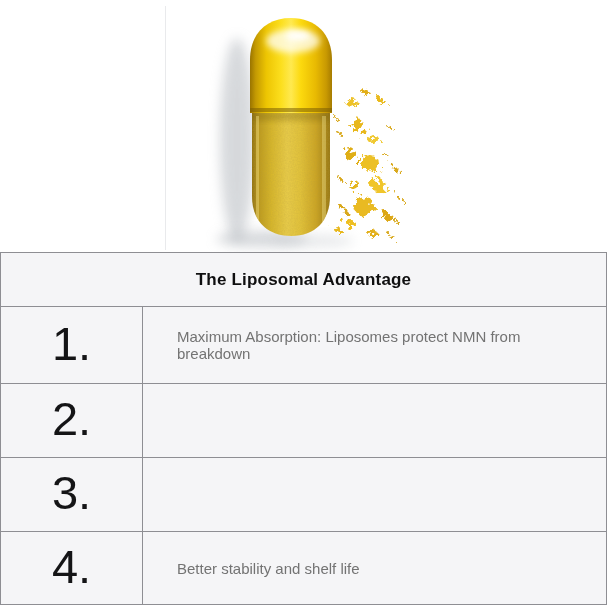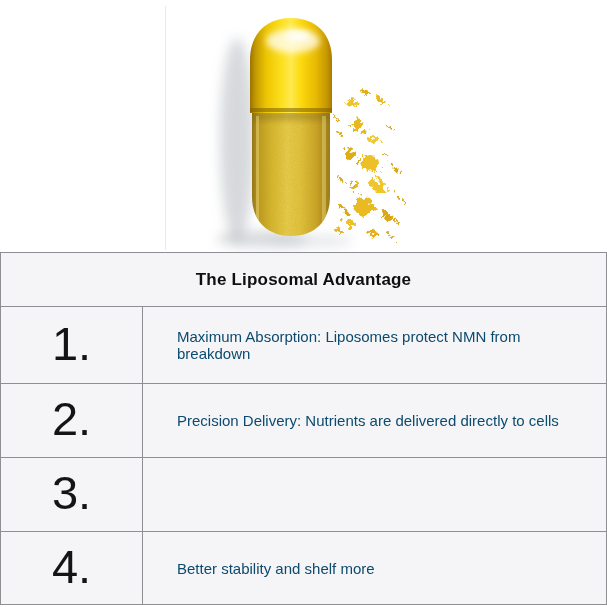--- a/index.html
+++ b/index.html
@@ -33,21 +33,21 @@
   .t-num{
     width:142px;flex:none;box-sizing:border-box;
     border-right:1px solid var(--table-border,#8e8e93);
     display:flex;align-items:center;justify-content:center;
     font-size:47px;font-weight:300;color:#141416;line-height:1;
     padding-bottom:4px;
   }
   .t-desc{
     flex:1;display:flex;align-items:center;
     padding-left:34px;padding-right:12px;
-    font-size:15px;color:#0c4a6e;
+    font-size:15px;color:#737373;
   }
 </style>
 </head>
 <body>
 
 <div class="stage">
 
   <div class="hero">
     <svg width="607" height="252" viewBox="0 0 607 252" xmlns="http://www.w3.org/2000/svg">
       <defs>
@@ -147,26 +147,25 @@
   <div class="advantage-table">
     <div class="t-header">The Liposomal Advantage</div>
 
     <div class="t-row r1">
       <div class="t-num">1.</div>
       <div class="t-desc">Maximum Absorption: Liposomes protect NMN from breakdown</div>
     </div>
 
     <div class="t-row r2">
       <div class="t-num">2.</div>
-      <div class="t-desc">Precision Delivery: Nutrients are delivered directly to cells</div>
     </div>
 
     <div class="t-row r3">
       <div class="t-num">3.</div>
     </div>
 
     <div class="t-row r4">
       <div class="t-num">4.</div>
-      <div class="t-desc">Better stability and shelf more</div>
+      <div class="t-desc">Better stability and shelf life</div>
     </div>
   </div>
 
 </div>
 
 </body></html>

